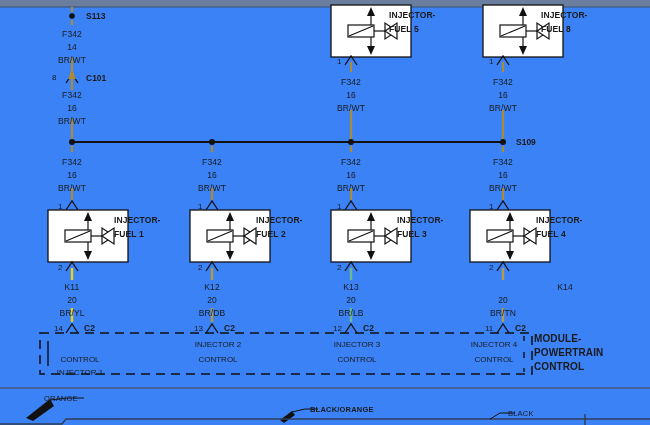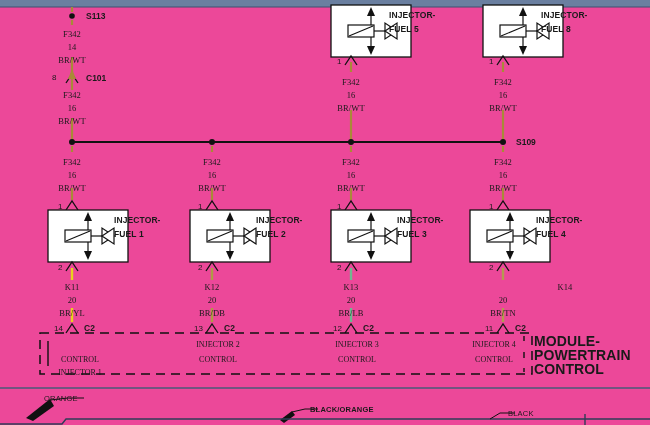--- a/index.html
+++ b/index.html
@@ -5,40 +5,40 @@
   html,body{margin:0;padding:0;background:#ffffff;}
   body{
     font-family:"Liberation Sans", sans-serif;
     -webkit-font-smoothing:antialiased;
   }
   #page{
     position:relative;
     width:650px;
     height:425px;
     overflow:hidden;
-    background:#ec4899;
+    background:#3b82f6;
   }
   #page svg{position:absolute;top:0;left:0;}
 
   .txt{
     position:absolute;
     font-family:"Liberation Sans", sans-serif;
     color:#1a1a1a;
     white-space:nowrap;
     line-height:1;
   }
   .lbl-wire{font-size:8.5px;letter-spacing:.1px;}
   .lbl-pin{font-size:8px;}
   .lbl-splice{font-size:8.5px;font-weight:bold;}
   .lbl-conn{font-size:8.5px;font-weight:bold;}
   .lbl-dev{font-size:8.5px;font-weight:bold;letter-spacing:.1px;}
-  .lbl-mod{font-size:14px;font-weight:bold;letter-spacing:.1px;}
+  .lbl-mod{font-size:10px;font-weight:bold;letter-spacing:.1px;}
   .lbl-pcmfn{font-size:8px;}
   .lbl-legend{font-size:7.5px;letter-spacing:.2px;}
-  .ctr{transform:translateX(-50%);font-family:Liberation Serif, serif;}
+  .ctr{transform:translateX(-50%);}
 </style>
 </head>
 <body>
 
 <div id="page">
 
   <svg width="650" height="425" viewBox="0 0 650 425">
     <defs>
       <g id="injSym">
         <rect x="0" y="0" width="80" height="52" fill="#fff" stroke="#111" stroke-width="1.3"></rect>

